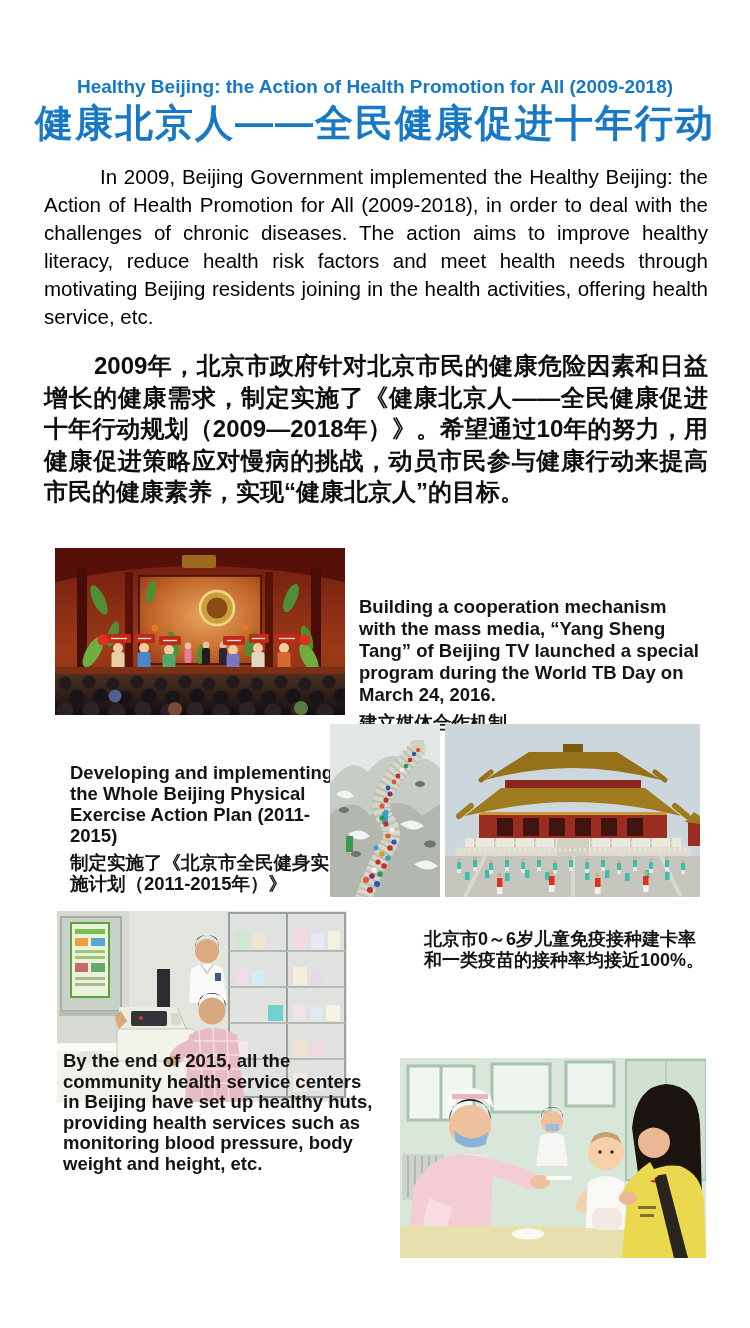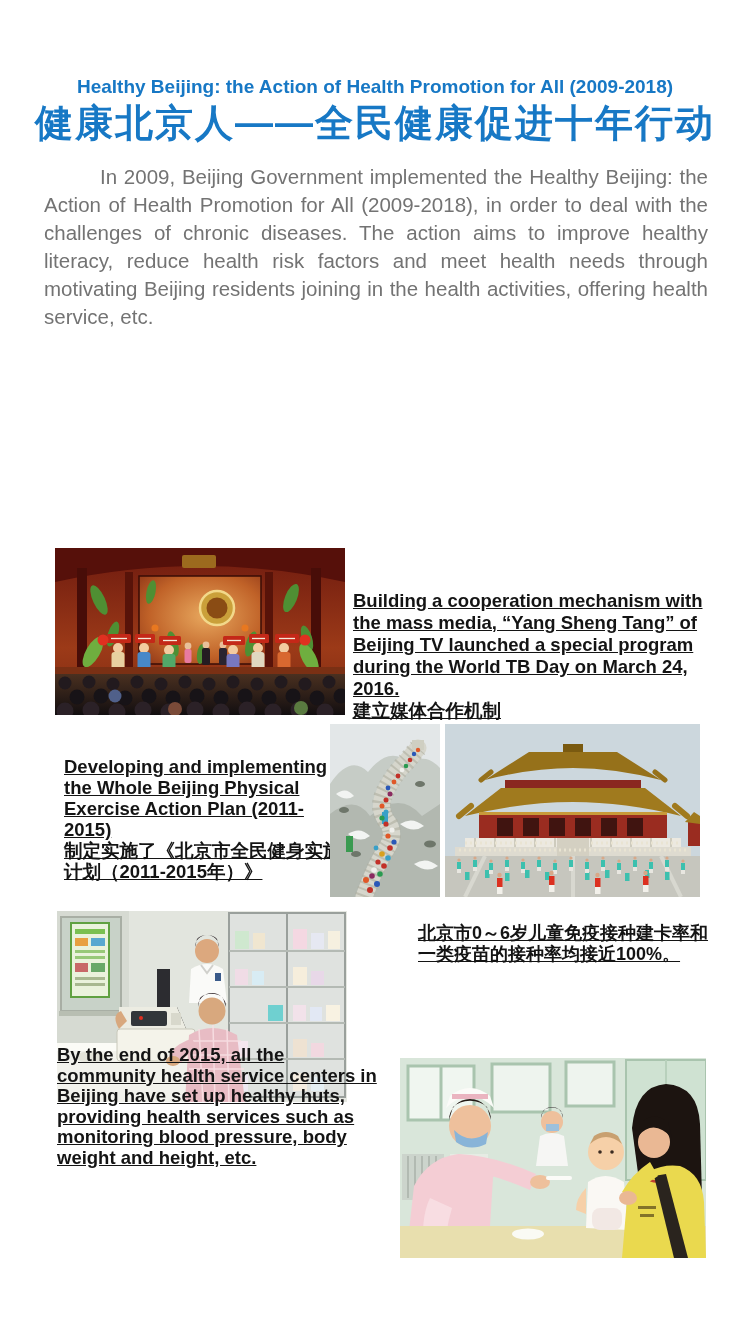--- a/index.html
+++ b/index.html
@@ -6,26 +6,26 @@
   .page{position:relative;width:750px;height:1328px;background:#ffffff;overflow:hidden;
         font-family:"Liberation Sans","DejaVu Sans",sans-serif;color:#1b1b1b;}
   .abs{position:absolute;}
   
   .title-en{top:76px;left:0;width:750px;text-align:center;
             font-size:19px;font-weight:bold;color:var(--title-blue,#1778c5);letter-spacing:0px;}
   .title-zh{top:98px;left:0;width:750px;text-align:center;
             font-size:38px;font-weight:bold;color:var(--title-blue,#1778c5);letter-spacing:2px;}
   
   .intro-en{top:163px;left:44px;width:664px;font-size:20.5px;line-height:28px;
-            text-align:justify;text-indent:56px;color:#737373;}
+            text-align:justify;text-indent:56px;color:#000000;}
   .intro-zh{top:350px;left:44px;width:664px;font-size:24px;line-height:31.5px;font-weight:bold;
             text-align:justify;text-indent:50px;color:#0f0f0f;}
   
   .cap{font-weight:bold;color:#141414;}
-  .cap p{margin:0;text-decoration:underline;}
+  .cap p{margin:6px;}
   .cap1{top:590px;left:353px;width:360px;font-size:18.5px;line-height:22px;}
   .cap2{top:756px;left:64px;width:282px;font-size:18.5px;line-height:21px;}
   .cap3{top:923px;left:418px;width:298px;font-size:18px;line-height:20.5px;}
   .cap4{top:1045px;left:57px;width:330px;font-size:18.5px;line-height:20.5px;}
   
   .photo{display:block;}
   .photo1{top:548px;left:55px;}
   .photo2{top:724px;left:330px;}
   .photo3{top:724px;left:445px;}
   .photo4{top:911px;left:57px;}
@@ -33,20 +33,21 @@
 </style>
 </head>
 <body>
 
 <div class="page">
 
   <h1 class="abs title-en" style="margin:0">Healthy Beijing: the Action of Health Promotion for All (2009-2018)</h1>
   <h2 class="abs title-zh" style="margin:0">健康北京人——全民健康促进十年行动</h2>
 
   <p class="abs intro-en" style="margin:0">In 2009, Beijing Government implemented the Healthy Beijing: the Action of Health Promotion for All (2009-2018), in order to deal with the challenges of chronic diseases. The action aims to improve healthy literacy, reduce health risk factors and meet health needs through motivating Beijing residents joining in the health activities, offering health service, etc.</p>
+  <p class="abs intro-zh" style="margin:0">2009年，北京市政府针对北京市民的健康危险因素和日益增长的健康需求，制定实施了《健康北京人——全民健康促进十年行动规划（2009—2018年）》。希望通过10年的努力，用健康促进策略应对慢病的挑战，动员市民参与健康行动来提高市民的健康素养，实现“健康北京人”的目标。</p>
 
   <svg class="abs photo photo1" width="290" height="167" viewBox="0 0 290 167" role="img">
     <defs>
       <linearGradient id="p1bg" x1="0" y1="0" x2="0" y2="1">
         <stop offset="0" stop-color="#6e1a0f"></stop>
           <stop offset="0.6" stop-color="#9c3a18"></stop>
           <stop offset="1" stop-color="#7c2a12"></stop>
       </linearGradient>
       <radialGradient id="p1scr" cx="0.55" cy="0.45" r="0.85">
         <stop offset="0" stop-color="#e8a85e"></stop>

